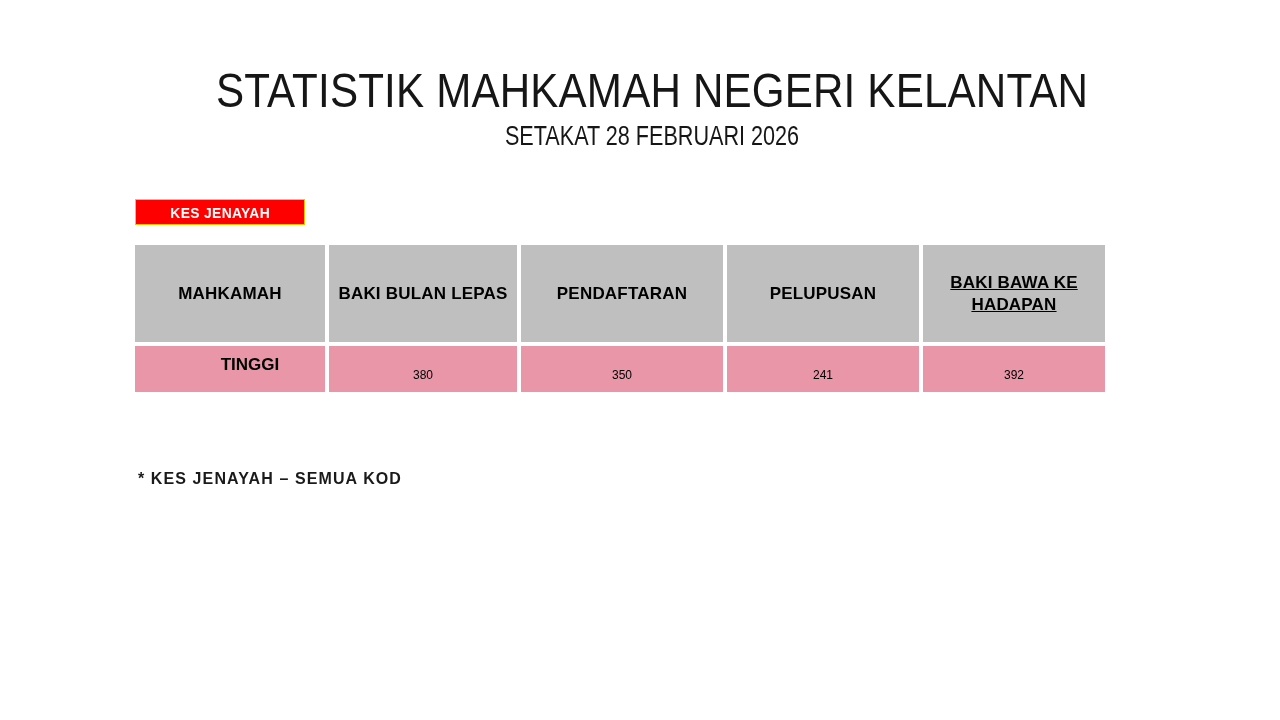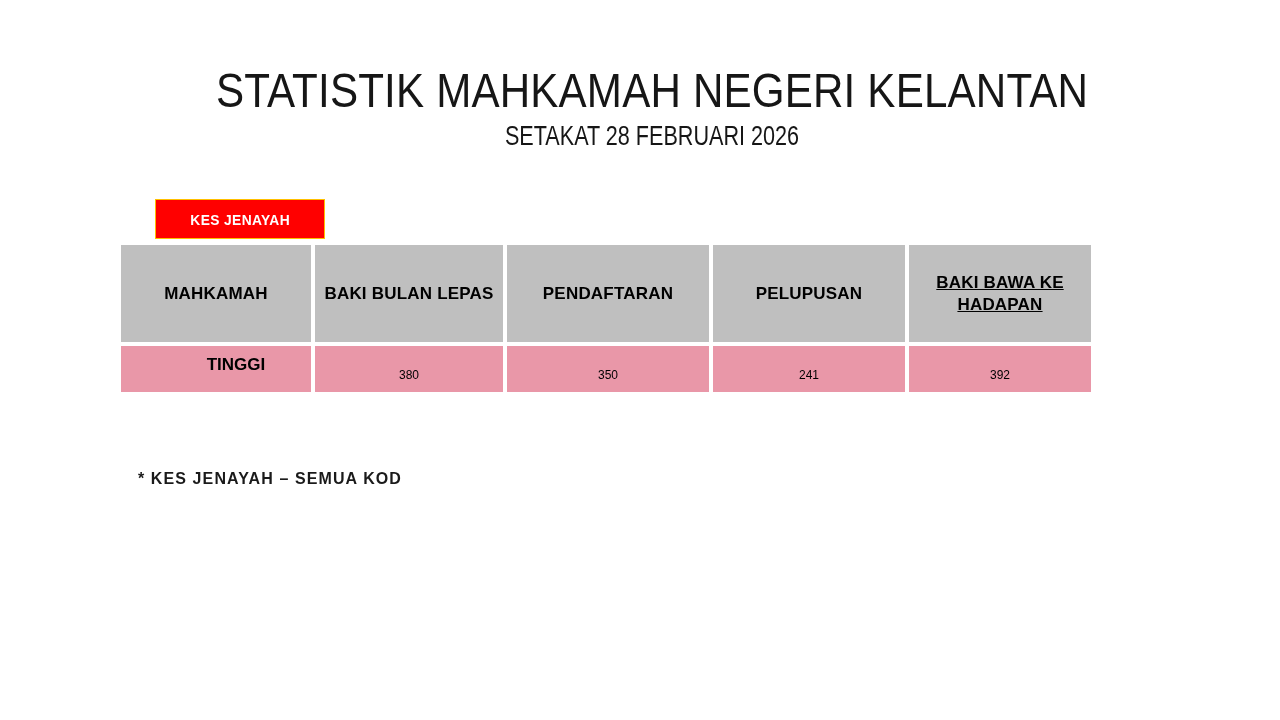--- a/index.html
+++ b/index.html
@@ -45,43 +45,42 @@
     transform-origin: center center;
     white-space: nowrap;
   }
 
   
   .badge {
     position: absolute;
     left: 135px;
     top: 199px;
     width: 170px;
-    height: 40px;
+    height: 26px;
     background: #FF0000;
     border: 1.5px solid #FFC000;
     box-sizing: border-box;
     display: flex;
     align-items: center;
     justify-content: center;
-    margin-left: 20px;
   }
   .badge-label {
     font-family: "Liberation Sans Narrow", "Liberation Sans", sans-serif;
     font-size: 15px;
     font-weight: bold;
     color: #FFFFFF;
     letter-spacing: 0.4px;
     transform: scaleX(0.92);
     white-space: nowrap;
   }
 
   
   .stat-table {
     position: absolute;
-    left: 121px;
+    left: 135px;
     top: 245px;
     width: 970px;
     border-collapse: separate;
     border-spacing: 0;
     table-layout: fixed;
   }
   .stat-table td {
     padding: 0;
     margin: 0;
     vertical-align: middle;

